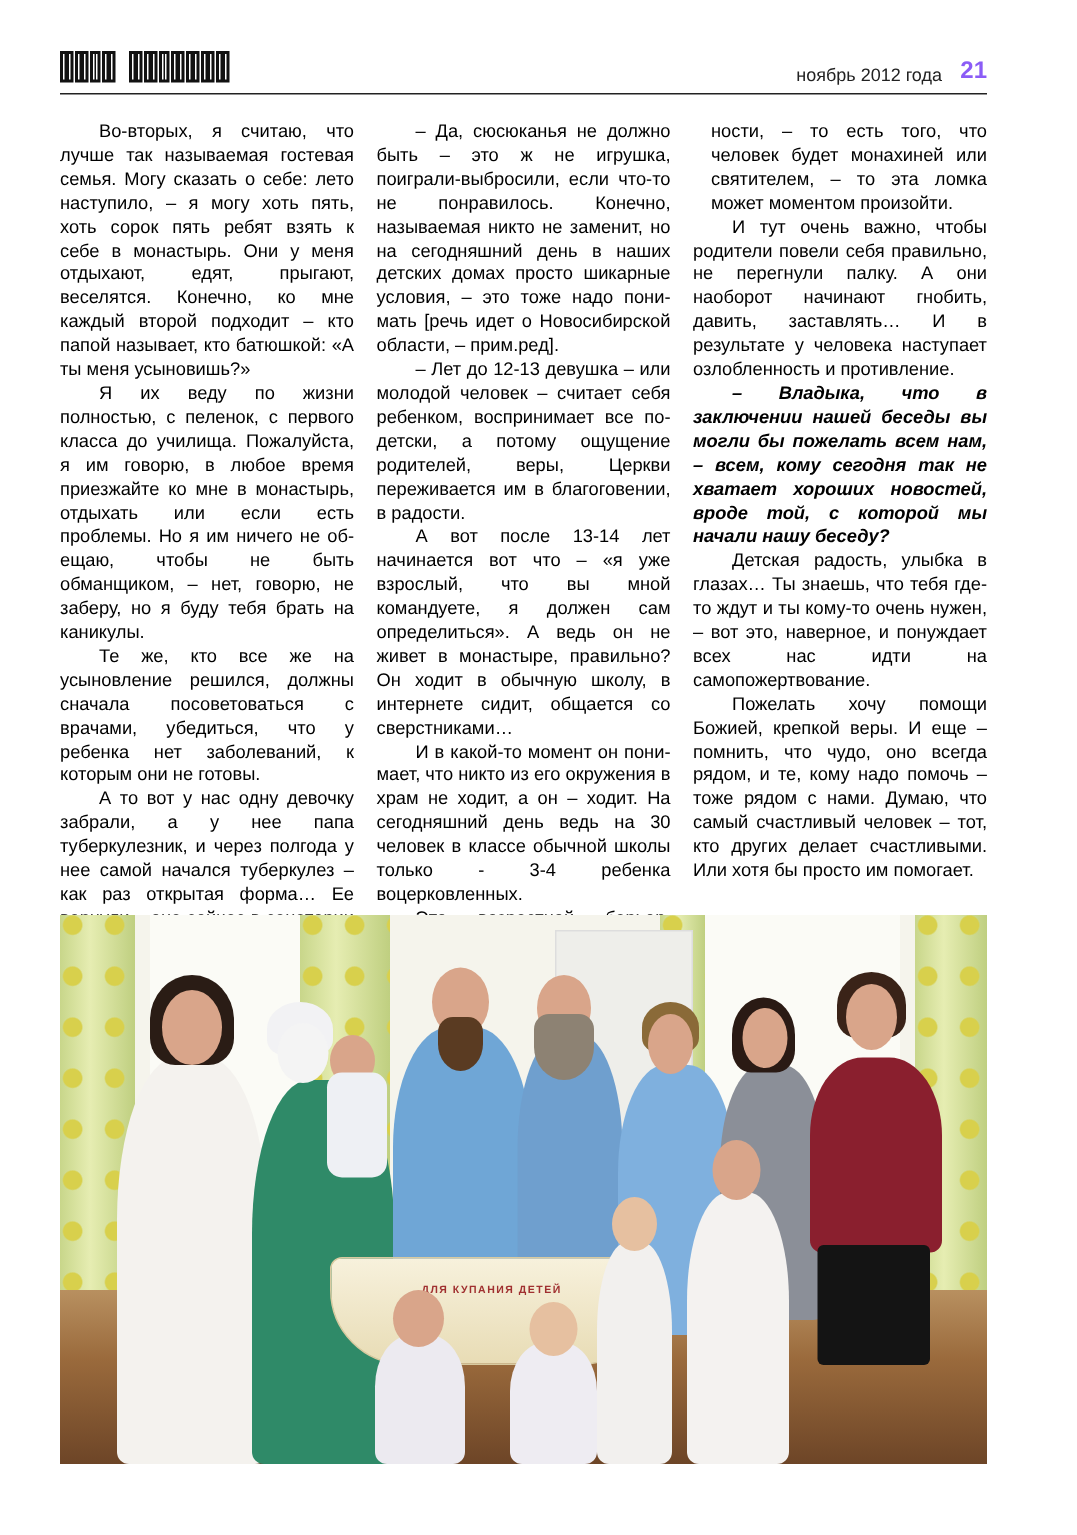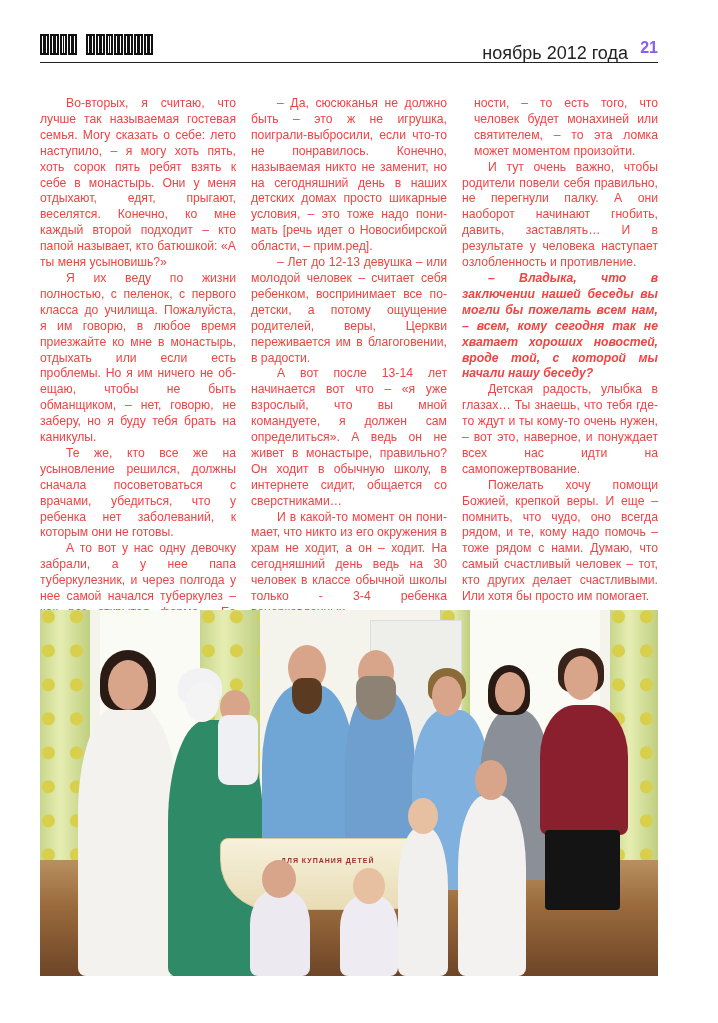--- a/index.html
+++ b/index.html
@@ -8,27 +8,27 @@
 
   
   .header { position: absolute; left: 40px; top: 34px; width: 618px; height: 30px; }
   .logo { position: absolute; left: 0; top: 0; height: 22px; display: flex; gap: 1px; align-items: stretch; }
   .logo .glyph { display: inline-block; width: 9px; height: 21px; background: #111;
                  position: relative; }
   .logo .glyph::before { content: ""; position: absolute; left: 2px; right: 2px; top: 2px; bottom: 2px;
                  border-left: 1px solid #fff; border-right: 1px solid #fff; }
   .logo .glyph.narrow { width: 7px; }
   .logo .gap { width: 7px; }
-  .header-date { position: absolute; right: 30px; top: 9px; font-size: 18px; color: #222; }
+  .header-date { position: absolute; right: 30px; top: 9px; font-size: 12px; color: #222; }
   .page-number { position: absolute; right: 0; top: 5px; font-size: 16px; font-weight: bold; color: #8b5cf6; }
   .header-rule { position: absolute; left: 0; right: 0; top: 28px; height: 1px; background: #222; }
 
   
-  .col { position: absolute; top: 96px; width: 196px; font-size: 12.2px; line-height: 15.9px;
-         text-align: justify; color: #ef4444; }
+  .col { position: absolute; top: 80px; width: 196px; font-size: 12.2px; line-height: 15.9px;
+         text-align: justify; color: #000000; }
   .col1 { left: 40px; }
   .col2 { left: 251px; }
   .col3 { left: 462px; }
   .col p { margin: 0; text-indent: 26px; hyphens: manual; }
   .col p.noindent { text-indent: 0; margin-left: 12px; }
   .col p.q { font-style: italic; font-weight: bold; }
 
   
   .photo { position: absolute; left: 40px; top: 610px; width: 618px; height: 366px; overflow: hidden;
            background: #f3f1e2; }

